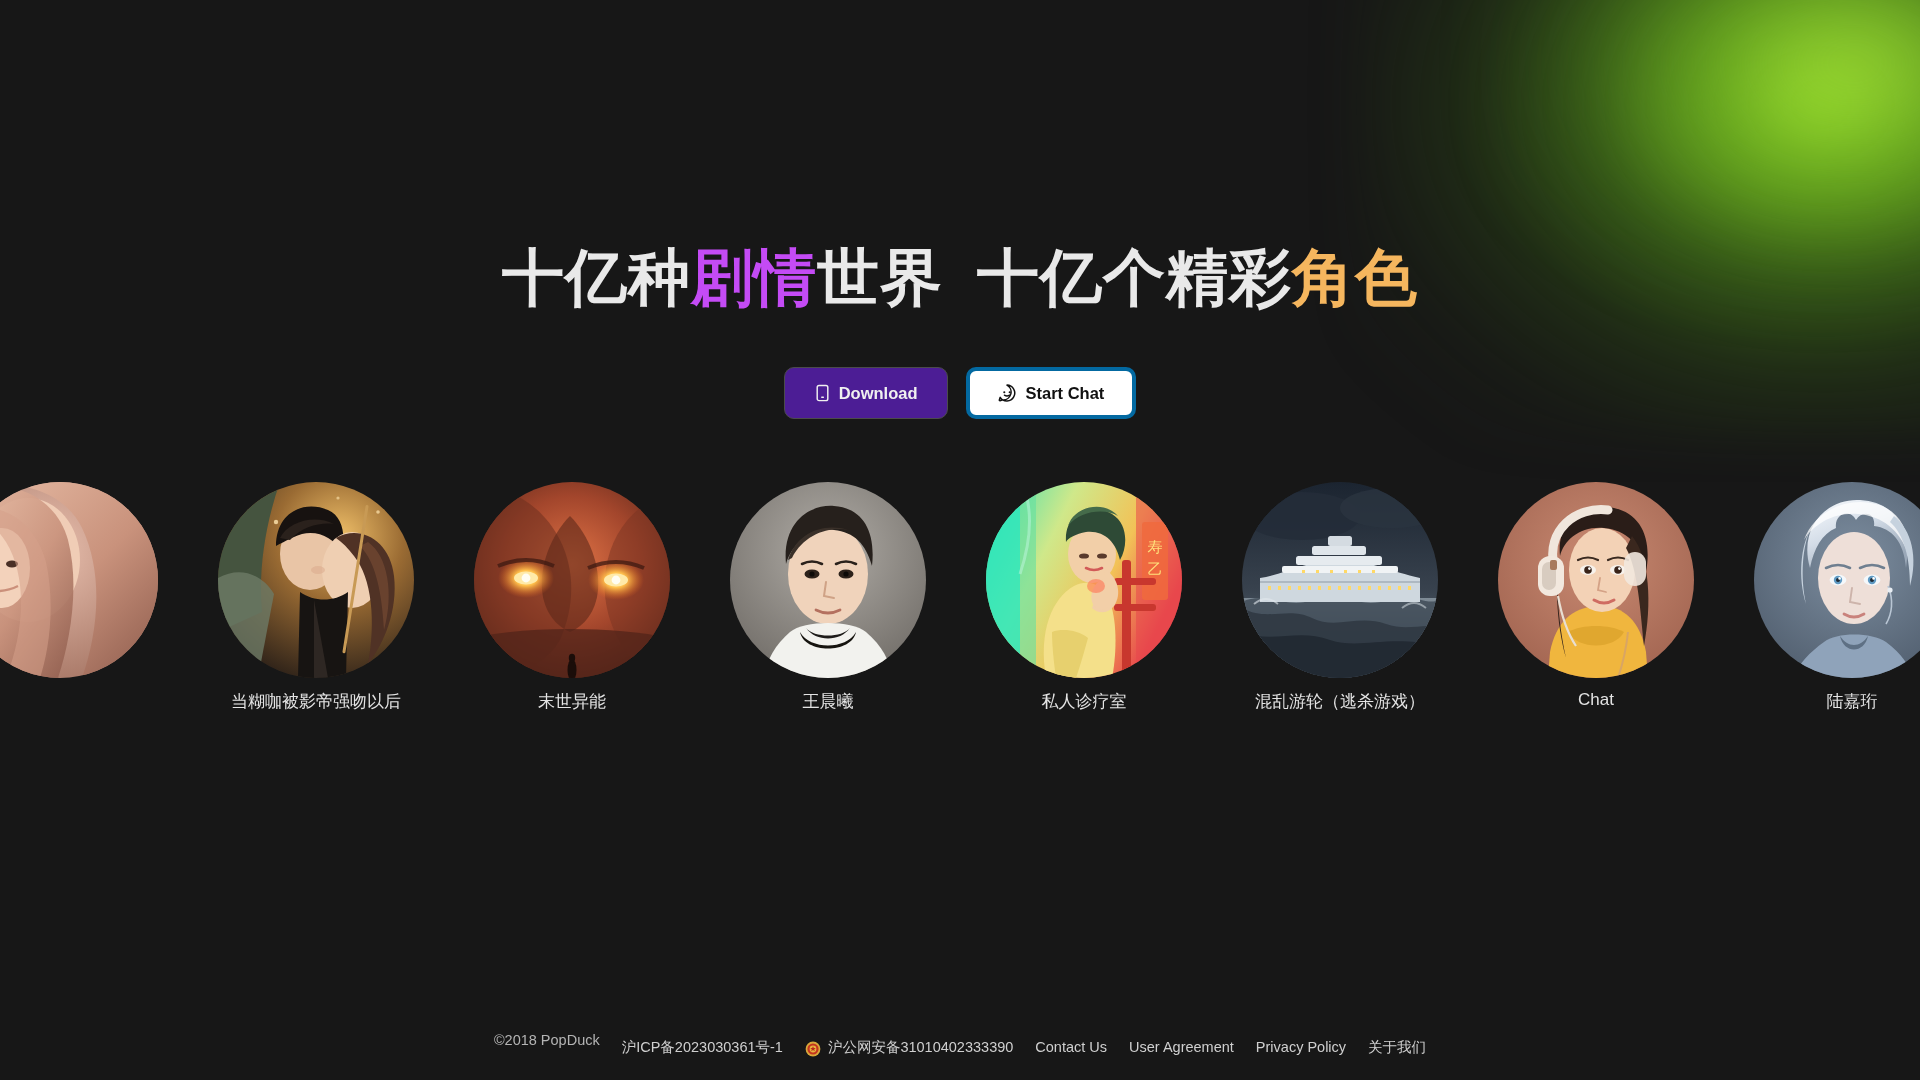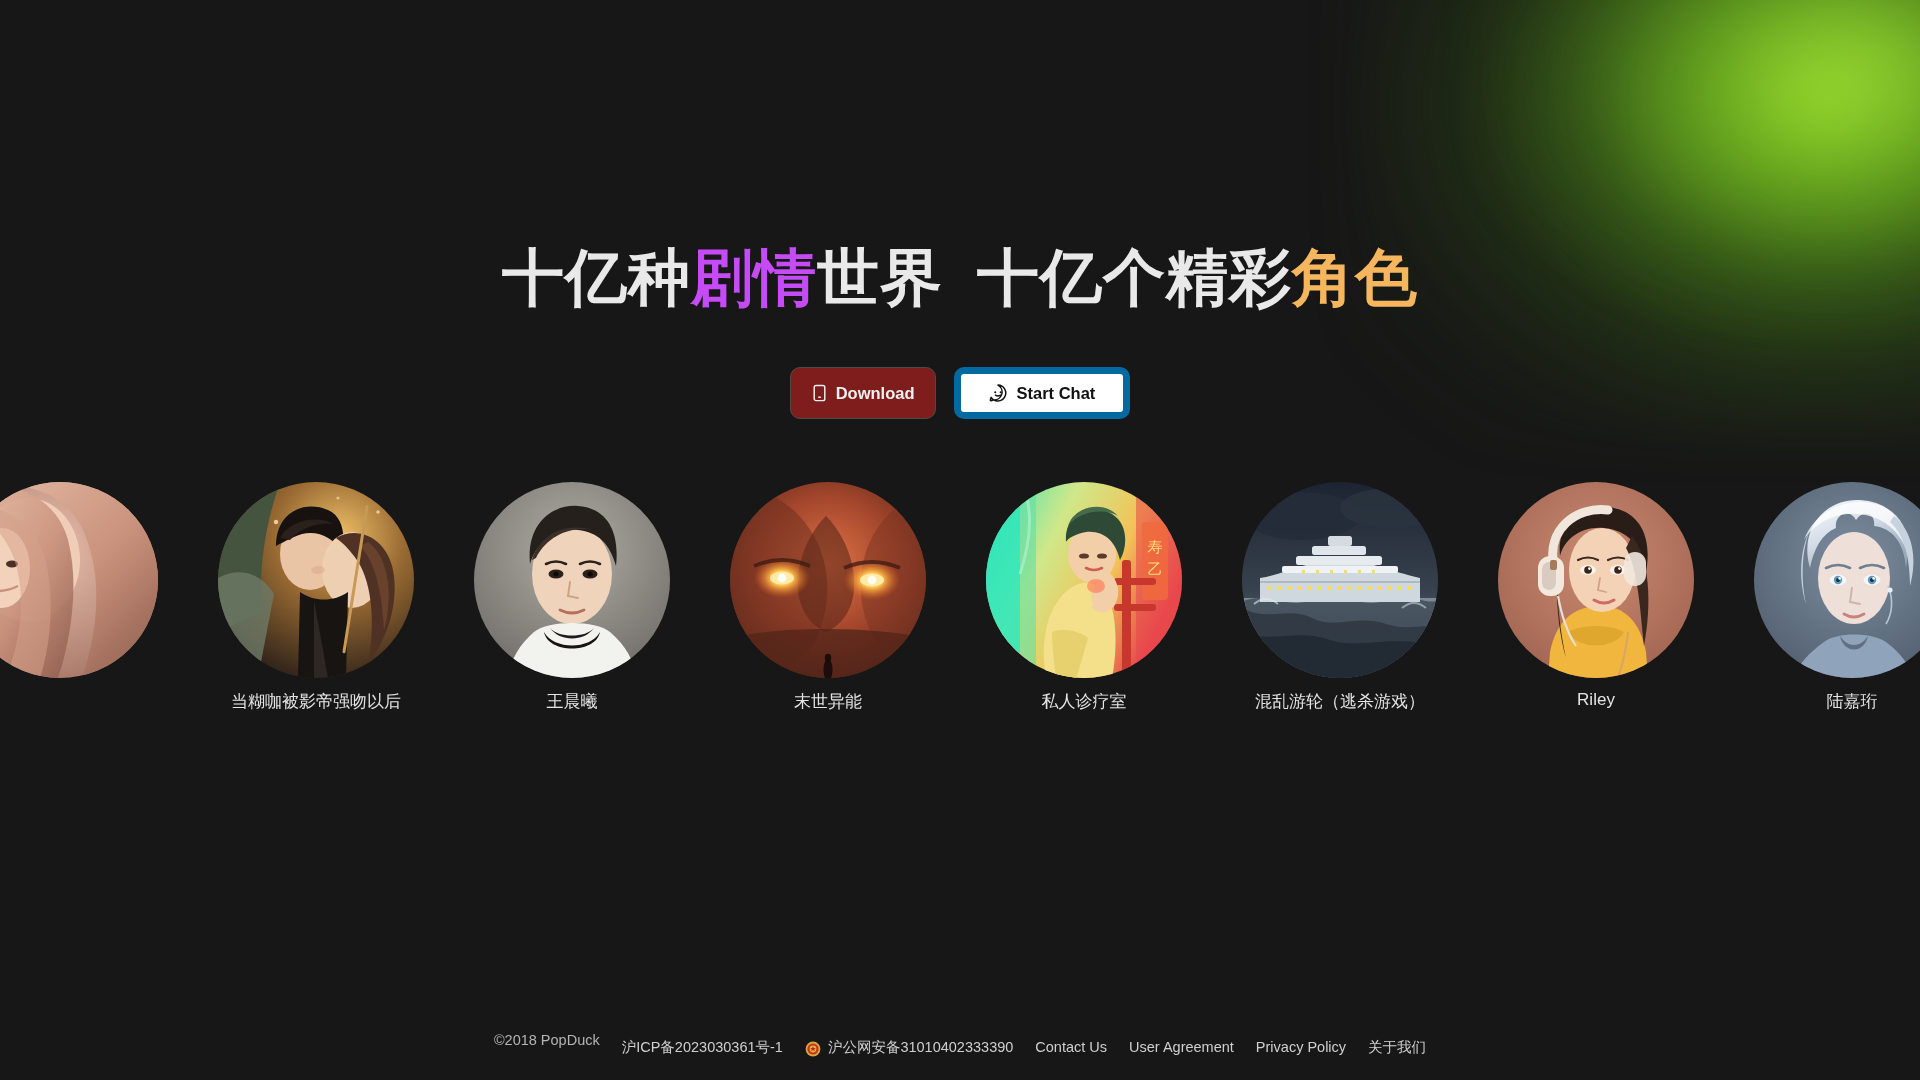--- a/index.html
+++ b/index.html
@@ -141,29 +141,29 @@
     display: inline-flex;
     align-items: center;
     justify-content: center;
     gap: 9px;
     font-size: 16.5px;
     font-weight: 700;
     cursor: pointer;
     user-select: none;
   }
   .btn-download {
-    padding: 0 21px;
-    background: #7f1d1d;
+    padding: 0 30px;
+    background: #4c1d95;
     border: 1px solid #4b4b4b;
     color: #f0f0f0;
   }
   .btn-chat {
     padding: 0 28px;
     background: #ffffff;
-    border: 7px solid #0369a1;
+    border: 4px solid #0369a1;
     color: #111111;
   }
   .btn svg { display: block; }
 
   
   .carousel {
     position: absolute;
     top: 482px;
     left: 0;
     width: 1920px;
@@ -325,20 +325,55 @@
             <circle cx="120" cy="16" r="1.6" fill="#ffe6b0" opacity="0.6"></circle>
           </svg>
         </div>
         <div class="char-name">当糊咖被影帝强吻以后</div>
       </div>
 
       <div class="char-card">
         <div class="char-avatar">
           <svg viewBox="0 0 196 196">
             <defs>
+              <radialGradient id="g3bg" cx="50%" cy="42%" r="72%">
+                <stop offset="0%" stop-color="#e07346"></stop>
+                  <stop offset="48%" stop-color="#a3462c"></stop>
+                  <stop offset="100%" stop-color="#421c14"></stop>
+              </radialGradient>
+              <radialGradient id="g3eye" cx="50%" cy="50%" r="50%">
+                <stop offset="0%" stop-color="#fff7d0"></stop>
+                  <stop offset="38%" stop-color="#ffc14d"></stop>
+                  <stop offset="100%" stop-color="#e2651f" stop-opacity="0"></stop>
+              </radialGradient>
+            </defs>
+            <rect width="196" height="196" fill="url(#g3bg)"></rect>
+            <path d="M0 0 C40 6 70 26 86 58 C102 90 100 126 86 158 C70 186 36 196 0 196 Z" fill="#6e2f1f" opacity="0.55"></path>
+            <path d="M196 10 C160 22 138 50 132 86 C126 124 140 160 166 186 H196 Z" fill="#7a3421" opacity="0.5"></path>
+            <path d="M96 34 C76 54 66 84 68 108 C70 130 82 144 96 150 C110 144 122 130 124 108 C126 84 116 54 96 34 Z" fill="#5d2819" opacity="0.6"></path>
+            <ellipse cx="52" cy="96" rx="28" ry="20" fill="url(#g3eye)"></ellipse>
+            <ellipse cx="142" cy="98" rx="28" ry="20" fill="url(#g3eye)"></ellipse>
+            <ellipse cx="52" cy="96" rx="12" ry="6.5" fill="#ffeaa8"></ellipse>
+            <ellipse cx="142" cy="98" rx="12" ry="6.5" fill="#ffeaa8"></ellipse>
+            <ellipse cx="52" cy="96" rx="4.4" ry="4.4" fill="#fffdf2"></ellipse>
+            <ellipse cx="142" cy="98" rx="4.4" ry="4.4" fill="#fffdf2"></ellipse>
+            <path d="M24 84 Q52 72 80 84" stroke="#3e1a11" stroke-width="4" fill="none" opacity="0.75"></path>
+            <path d="M114 86 Q142 74 170 86" stroke="#3e1a11" stroke-width="4" fill="none" opacity="0.75"></path>
+            <path d="M0 156 C50 144 140 144 196 156 L196 196 H0 Z" fill="#52241a" opacity="0.75"></path>
+            <ellipse cx="98" cy="188" rx="4.5" ry="11" fill="#1b0d09"></ellipse>
+            <ellipse cx="98" cy="176" rx="3.2" ry="4.2" fill="#1b0d09"></ellipse>
+          </svg>
+        </div>
+        <div class="char-name">末世异能</div>
+      </div>
+
+      <div class="char-card">
+        <div class="char-avatar">
+          <svg viewBox="0 0 196 196">
+            <defs>
               <radialGradient id="g2bg" cx="50%" cy="35%" r="72%">
                 <stop offset="0%" stop-color="#b0aca6"></stop>
                   <stop offset="100%" stop-color="#6f6b66"></stop>
               </radialGradient>
             </defs>
             <rect width="196" height="196" fill="url(#g2bg)"></rect>
             <ellipse cx="98" cy="92" rx="40" ry="50" fill="#f0d3bb"></ellipse>
             <path d="M56 82 C52 40 80 22 104 24 C132 26 146 48 142 84 C136 62 124 50 104 48 C80 46 62 62 56 82 Z" fill="#26201c"></path>
             <path d="M58 78 C66 52 92 40 118 48 C100 44 74 52 62 76 Z" fill="#3a3029"></path>
             <ellipse cx="82" cy="92" rx="7.5" ry="4.6" fill="#2c211a"></ellipse>
@@ -348,55 +383,20 @@
             <path d="M72 82 Q82 77 92 82" stroke="#2a211b" stroke-width="2.6" fill="none" stroke-linecap="round"></path>
             <path d="M106 82 Q116 77 126 82" stroke="#2a211b" stroke-width="2.6" fill="none" stroke-linecap="round"></path>
             <path d="M96 100 L94 114 L104 116" stroke="#cfa286" stroke-width="2" fill="none" stroke-linecap="round"></path>
             <path d="M86 128 Q98 134 110 128" stroke="#b4705f" stroke-width="2.8" fill="none" stroke-linecap="round"></path>
             <path d="M60 150 C74 138 122 138 136 150 C152 164 160 178 162 196 H34 C36 178 46 162 60 150 Z" fill="#f2f2ee"></path>
             <path d="M76 146 C86 160 110 160 120 146 C112 156 84 156 76 146 Z" fill="#1e1c1a"></path>
             <path d="M70 150 C80 168 116 168 126 150 C122 172 74 172 70 150 Z" fill="#16140f"></path>
           </svg>
         </div>
         <div class="char-name">王晨曦</div>
-      </div>
-
-      <div class="char-card">
-        <div class="char-avatar">
-          <svg viewBox="0 0 196 196">
-            <defs>
-              <radialGradient id="g3bg" cx="50%" cy="42%" r="72%">
-                <stop offset="0%" stop-color="#e07346"></stop>
-                  <stop offset="48%" stop-color="#a3462c"></stop>
-                  <stop offset="100%" stop-color="#421c14"></stop>
-              </radialGradient>
-              <radialGradient id="g3eye" cx="50%" cy="50%" r="50%">
-                <stop offset="0%" stop-color="#fff7d0"></stop>
-                  <stop offset="38%" stop-color="#ffc14d"></stop>
-                  <stop offset="100%" stop-color="#e2651f" stop-opacity="0"></stop>
-              </radialGradient>
-            </defs>
-            <rect width="196" height="196" fill="url(#g3bg)"></rect>
-            <path d="M0 0 C40 6 70 26 86 58 C102 90 100 126 86 158 C70 186 36 196 0 196 Z" fill="#6e2f1f" opacity="0.55"></path>
-            <path d="M196 10 C160 22 138 50 132 86 C126 124 140 160 166 186 H196 Z" fill="#7a3421" opacity="0.5"></path>
-            <path d="M96 34 C76 54 66 84 68 108 C70 130 82 144 96 150 C110 144 122 130 124 108 C126 84 116 54 96 34 Z" fill="#5d2819" opacity="0.6"></path>
-            <ellipse cx="52" cy="96" rx="28" ry="20" fill="url(#g3eye)"></ellipse>
-            <ellipse cx="142" cy="98" rx="28" ry="20" fill="url(#g3eye)"></ellipse>
-            <ellipse cx="52" cy="96" rx="12" ry="6.5" fill="#ffeaa8"></ellipse>
-            <ellipse cx="142" cy="98" rx="12" ry="6.5" fill="#ffeaa8"></ellipse>
-            <ellipse cx="52" cy="96" rx="4.4" ry="4.4" fill="#fffdf2"></ellipse>
-            <ellipse cx="142" cy="98" rx="4.4" ry="4.4" fill="#fffdf2"></ellipse>
-            <path d="M24 84 Q52 72 80 84" stroke="#3e1a11" stroke-width="4" fill="none" opacity="0.75"></path>
-            <path d="M114 86 Q142 74 170 86" stroke="#3e1a11" stroke-width="4" fill="none" opacity="0.75"></path>
-            <path d="M0 156 C50 144 140 144 196 156 L196 196 H0 Z" fill="#52241a" opacity="0.75"></path>
-            <ellipse cx="98" cy="188" rx="4.5" ry="11" fill="#1b0d09"></ellipse>
-            <ellipse cx="98" cy="176" rx="3.2" ry="4.2" fill="#1b0d09"></ellipse>
-          </svg>
-        </div>
-        <div class="char-name">末世异能</div>
       </div>
 
       <div class="char-card">
         <div class="char-avatar">
           <svg viewBox="0 0 196 196">
             <defs>
               <linearGradient id="g4bg" x1="0" y1="0" x2="1" y2="0.5">
                 <stop offset="0%" stop-color="#2fe0b8"></stop>
                   <stop offset="38%" stop-color="#cfe88a"></stop>
                   <stop offset="70%" stop-color="#f2c257"></stop>
@@ -515,21 +515,21 @@
             <path d="M96 118 Q106 124 116 118" stroke="#cf6c62" stroke-width="3" fill="none" stroke-linecap="round"></path>
             <path d="M56 84 C48 48 78 24 110 28" stroke="#f0e6dc" stroke-width="9" fill="none" stroke-linecap="round"></path>
             <rect x="40" y="74" width="26" height="40" rx="12" fill="#f2e8de"></rect>
             <rect x="44" y="80" width="14" height="28" rx="7" fill="#d8ccc0"></rect>
             <rect x="126" y="70" width="22" height="34" rx="11" fill="#f2e8de" opacity="0.9"></rect>
             <rect x="52" y="78" width="7" height="10" rx="2" fill="#a87a5c"></rect>
             <path d="M60 114 C64 136 70 152 78 164" stroke="#e8ded2" stroke-width="2.2" fill="none"></path>
             <path d="M130 150 C128 170 124 184 120 196" stroke="#c89a7e" stroke-width="2" fill="none" opacity="0.6"></path>
           </svg>
         </div>
-        <div class="char-name">Riley</div>
+        <div class="char-name">Chat</div>
       </div>
 
       <div class="char-card">
         <div class="char-avatar">
           <svg viewBox="0 0 196 196">
             <defs>
               <radialGradient id="g7bg" cx="50%" cy="40%" r="75%">
                 <stop offset="0%" stop-color="#7d8ea0"></stop>
                   <stop offset="100%" stop-color="#4b5868"></stop>
               </radialGradient>

